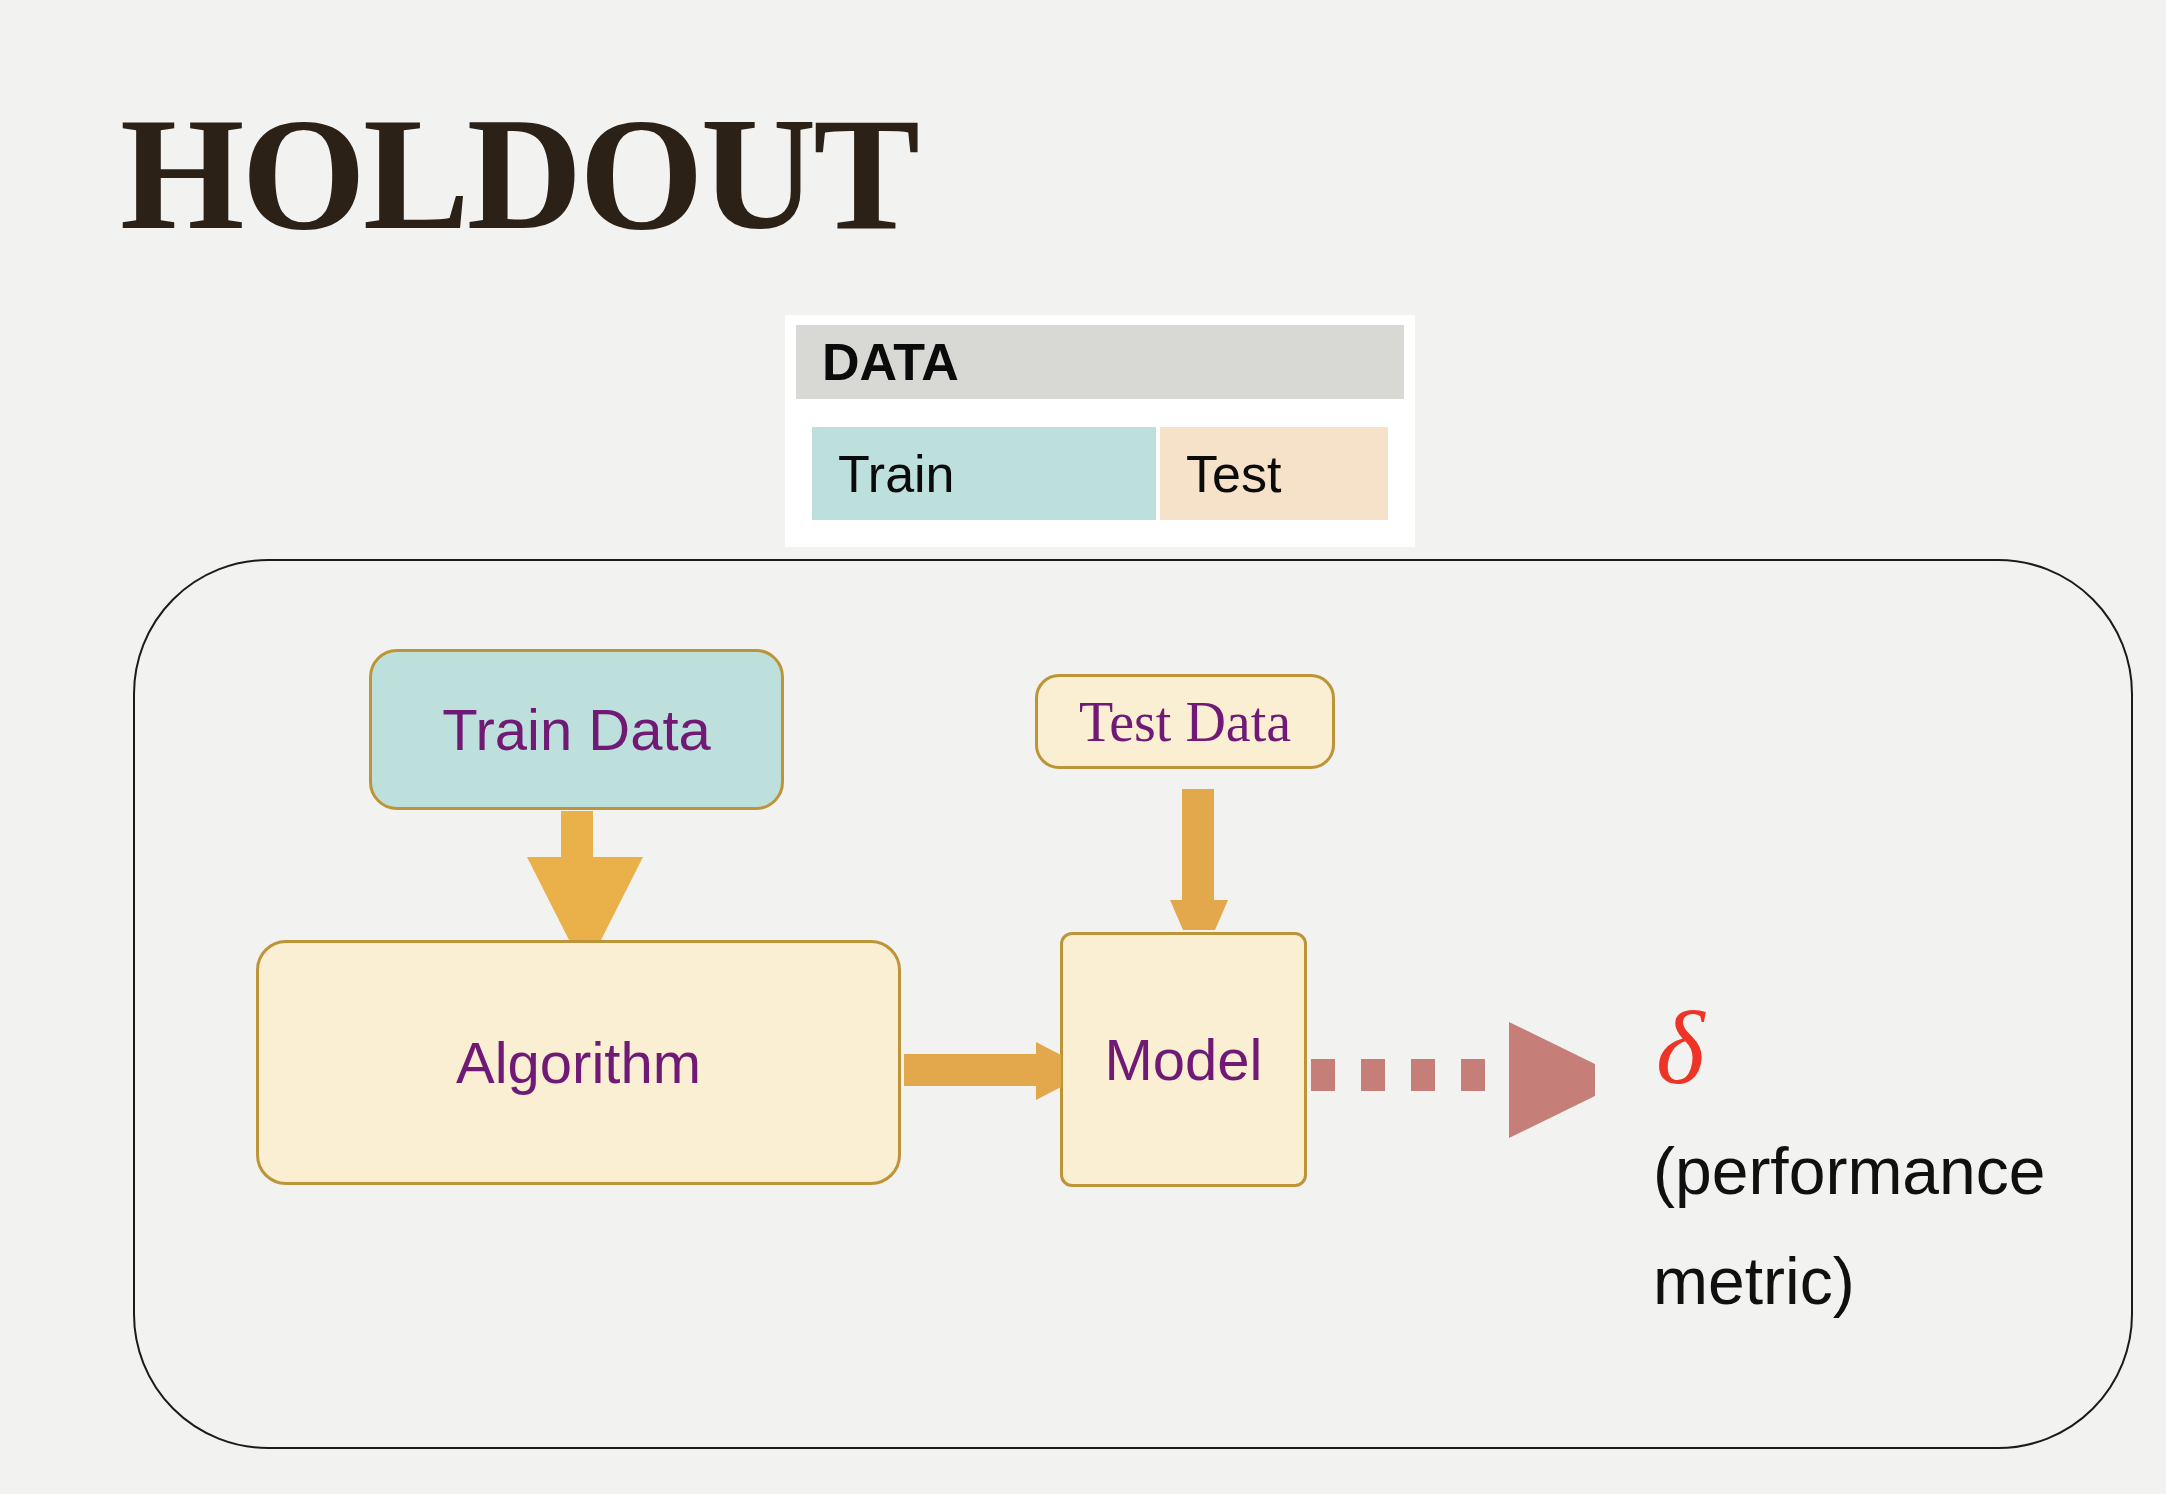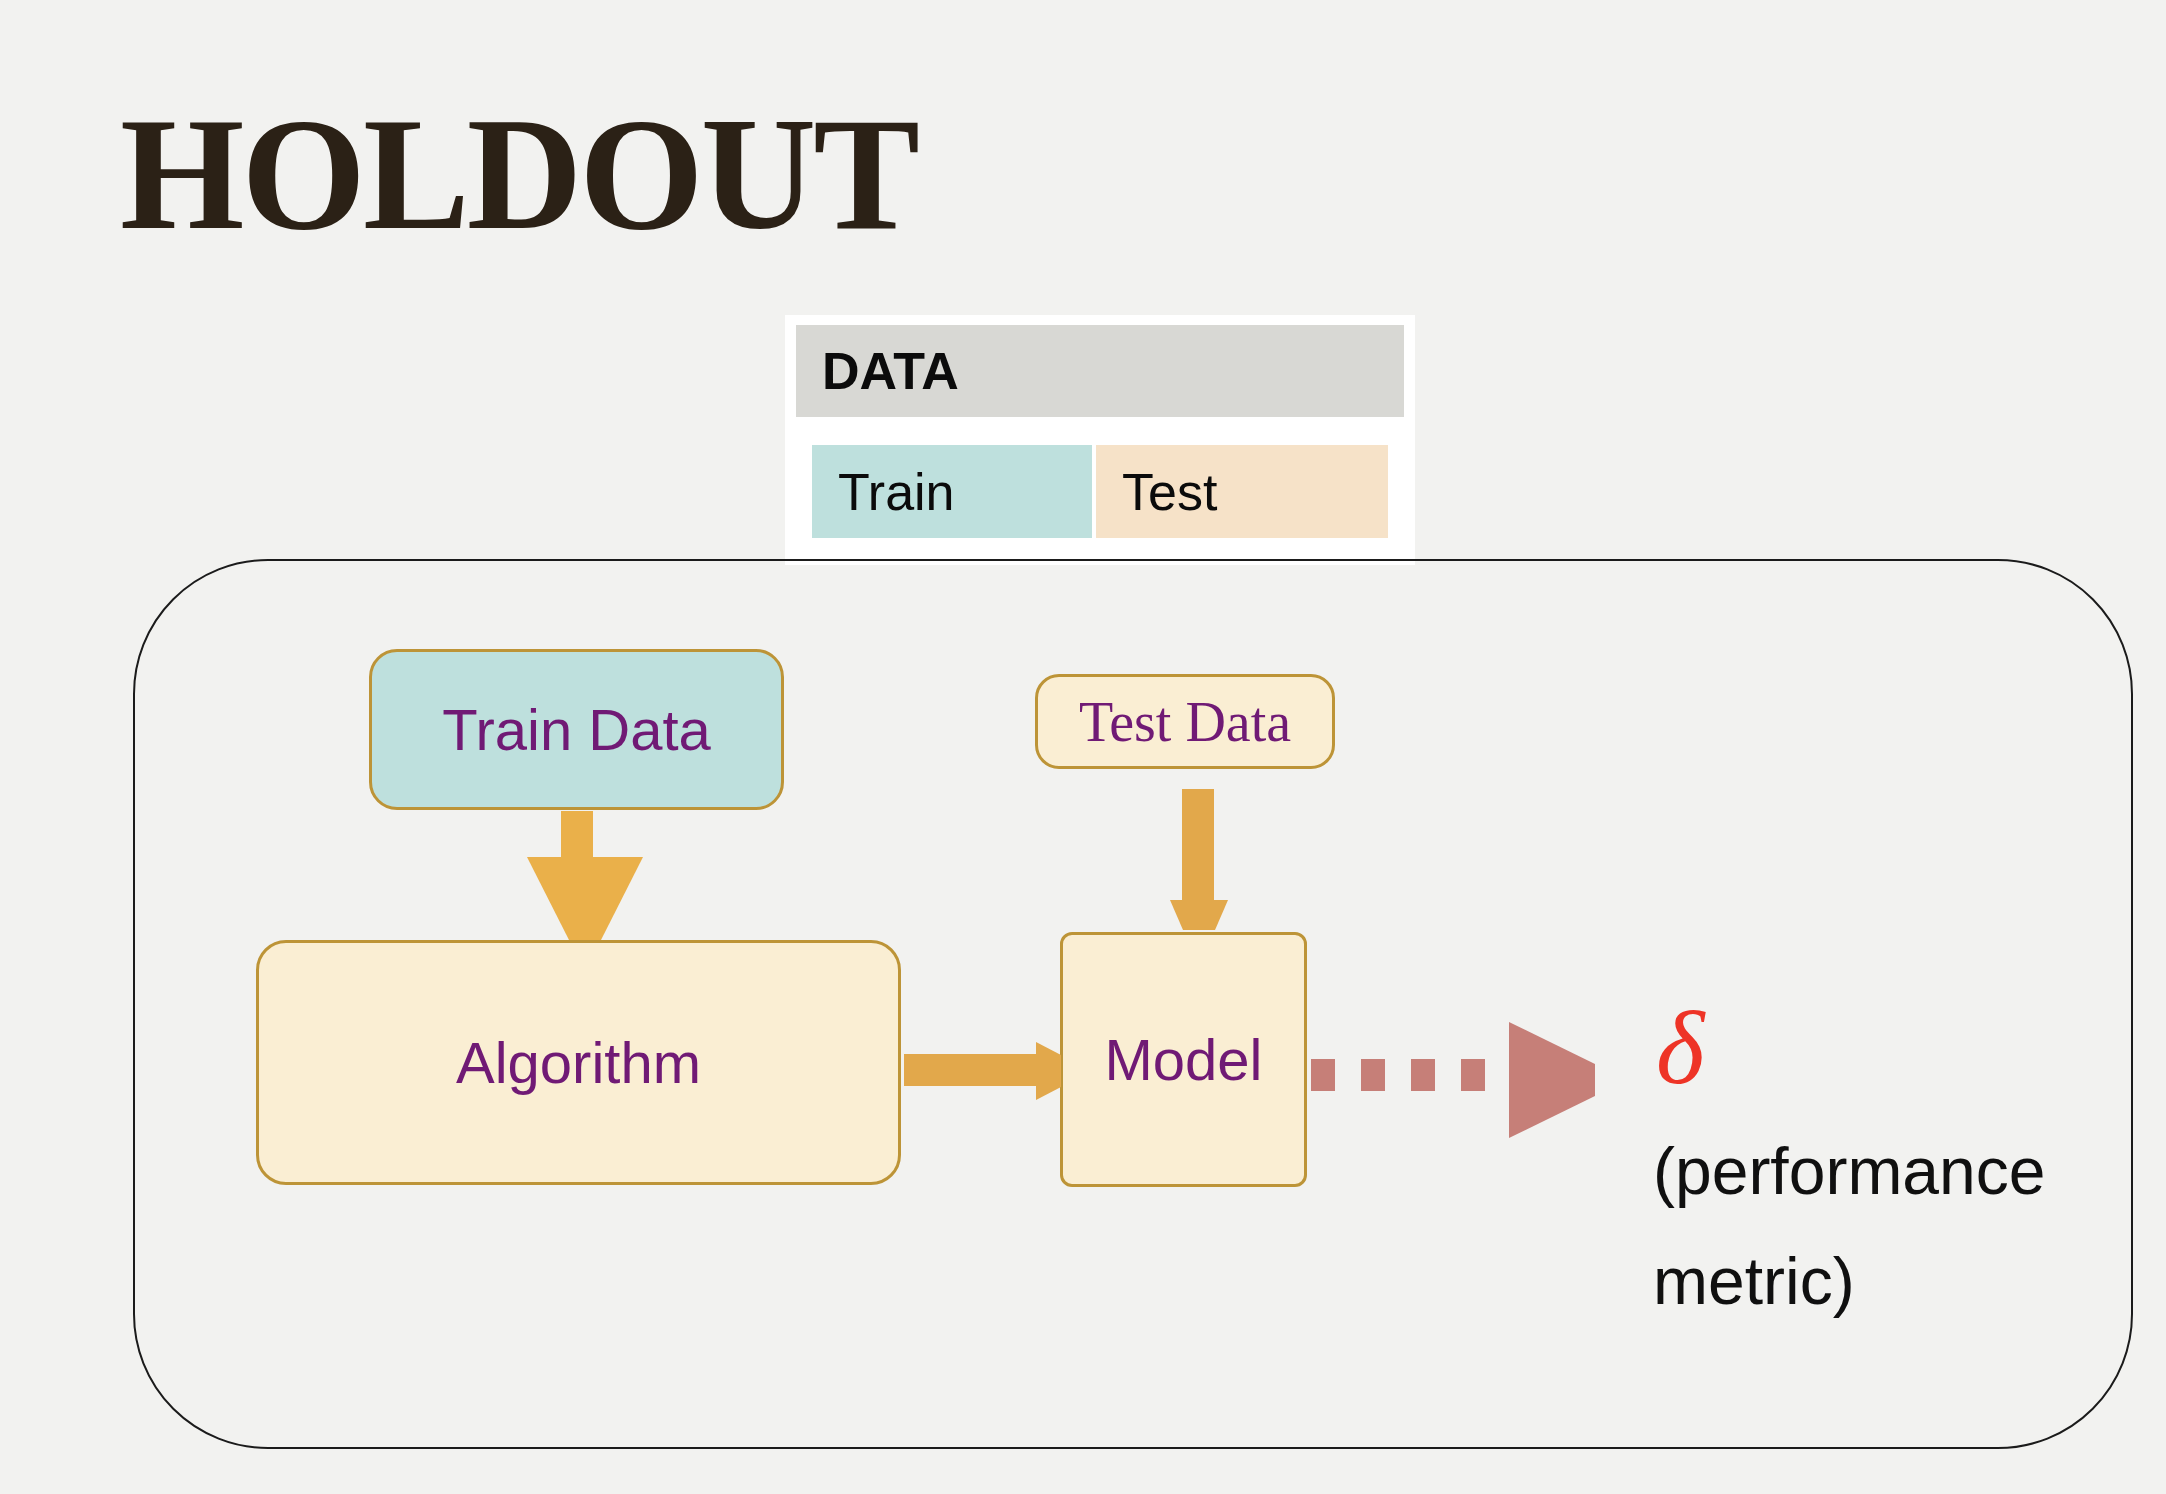--- a/index.html
+++ b/index.html
@@ -36,31 +36,31 @@
     color:var(--title-text);
   }
 
   
   .data-table{
     position:absolute;left:753px;top:283px;width:630px;
     background:#ffffff;
     padding:10px 11px 11px 11px;
   }
   .data-table .thead{
-    height:92px;background:var(--table-header-bg);
+    height:74px;background:var(--table-header-bg);
     display:flex;align-items:center;
     padding-left:26px;
     font-weight:bold;font-size:52px;color:#0b0b0b;
   }
   .data-table .trow{display:flex;gap:4px;margin-top:12px;}
   .data-table .cell{
     height:93px;display:flex;align-items:center;
     padding-left:26px;font-size:52px;color:#0b0b0b;
   }
-  .cell-train{width:280px;background:var(--train-bg);}
+  .cell-train{width:344px;background:var(--train-bg);}
   .cell-test{flex:1;background:var(--test-bg);}
 
   
   .process-container{
     position:absolute;left:101px;top:527px;
     width:2000px;height:890px;
     border:2.5px solid var(--container-border);
     border-radius:135px;
     background:transparent;
   }

